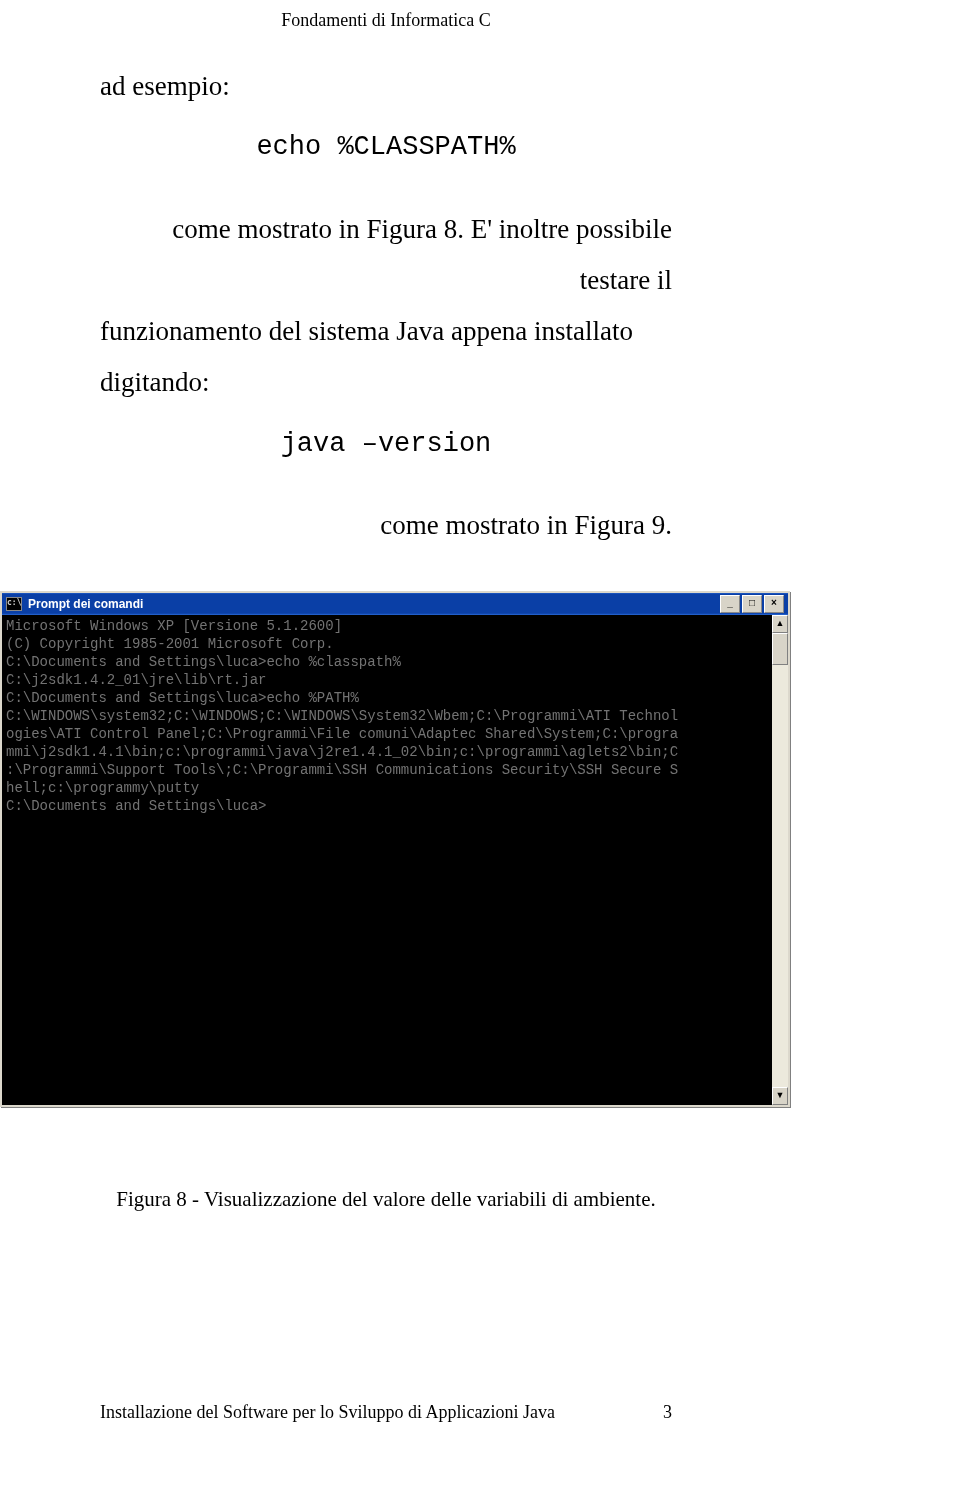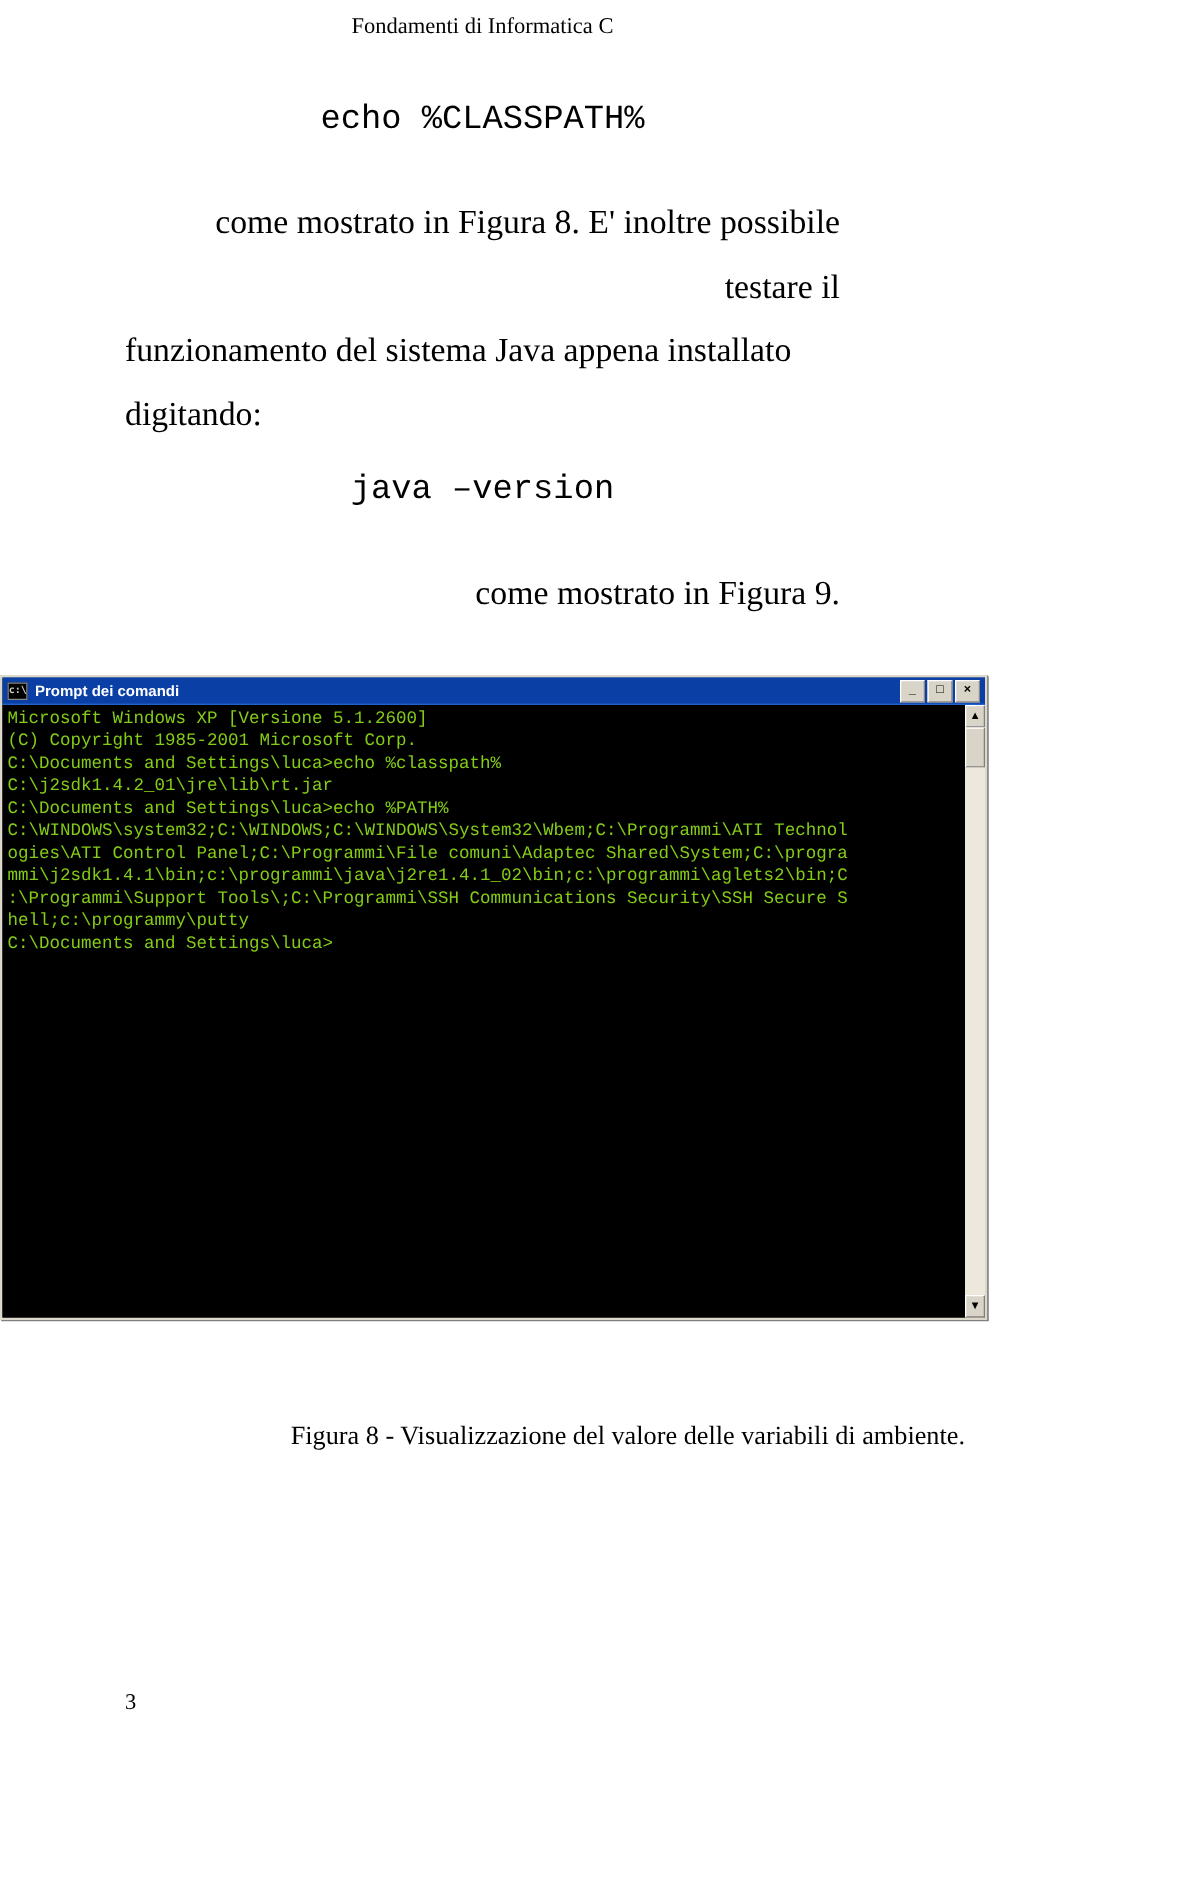--- a/index.html
+++ b/index.html
@@ -95,21 +95,21 @@
     line-height: 14px;
     color: #000;
   }
   .cmd-body-wrap {
     display: flex;
     height: 490px;
   }
   .cmd-body {
     flex: 1;
     background: #000;
-    color: #84cc16;
+    color: #737373;
     font-family: "Lucida Console", "Courier New", monospace;
     font-size: 14px;
     line-height: 18px;
     padding: 2px 4px;
     white-space: pre;
     overflow: hidden;
   }
   .cmd-body .line { display:block; }
   .cmd-scroll {
     width: 16px;
@@ -128,41 +128,42 @@
     line-height: 14px;
     color: #000;
   }
   .scroll-track {
     flex: 1;
     background: #ece9dc;
   }
   .scroll-thumb { height: 30px; margin-top: 0; }
 
   .caption {
-    text-align: right;
+    text-align: center;
     font-size: 21px;
     margin-top: 80px;
   }
   .footer {
     font-size: 18px;
     padding: 0 100px 20px 100px;
     margin-top: 190px;
     display: flex;
     justify-content: space-between;
   }
   .blank-line { height: 18px; }
 </style>
 </head>
 <body>
 
 <div class="page">
   <div class="header">Fondamenti di Informatica C</div>
 
   <div class="body-text">
 
+    <p>ad esempio:</p>
 
     <span class="mono">echo %CLASSPATH%</span>
 
     <p class="indent">come mostrato in Figura 8. E' inoltre possibile testare il</p>
     <p>funzionamento del sistema Java appena installato digitando:</p>
 
     <span class="mono">java –version</span>
 
     <p class="indent">come mostrato in Figura 9.</p>
   </div>
@@ -186,15 +187,16 @@
           <div class="scroll-track"></div>
           <div class="scroll-btn">▼</div>
         </div>
       </div>
     </div>
   </div>
 
   <div class="caption">Figura 8 - Visualizzazione del valore delle variabili di ambiente.</div>
 
   <div class="footer">
+    <span>Installazione del Software per lo Sviluppo di Applicazioni Java</span>
     <span>3</span>
   </div>
 </div>
 
 </body></html>

